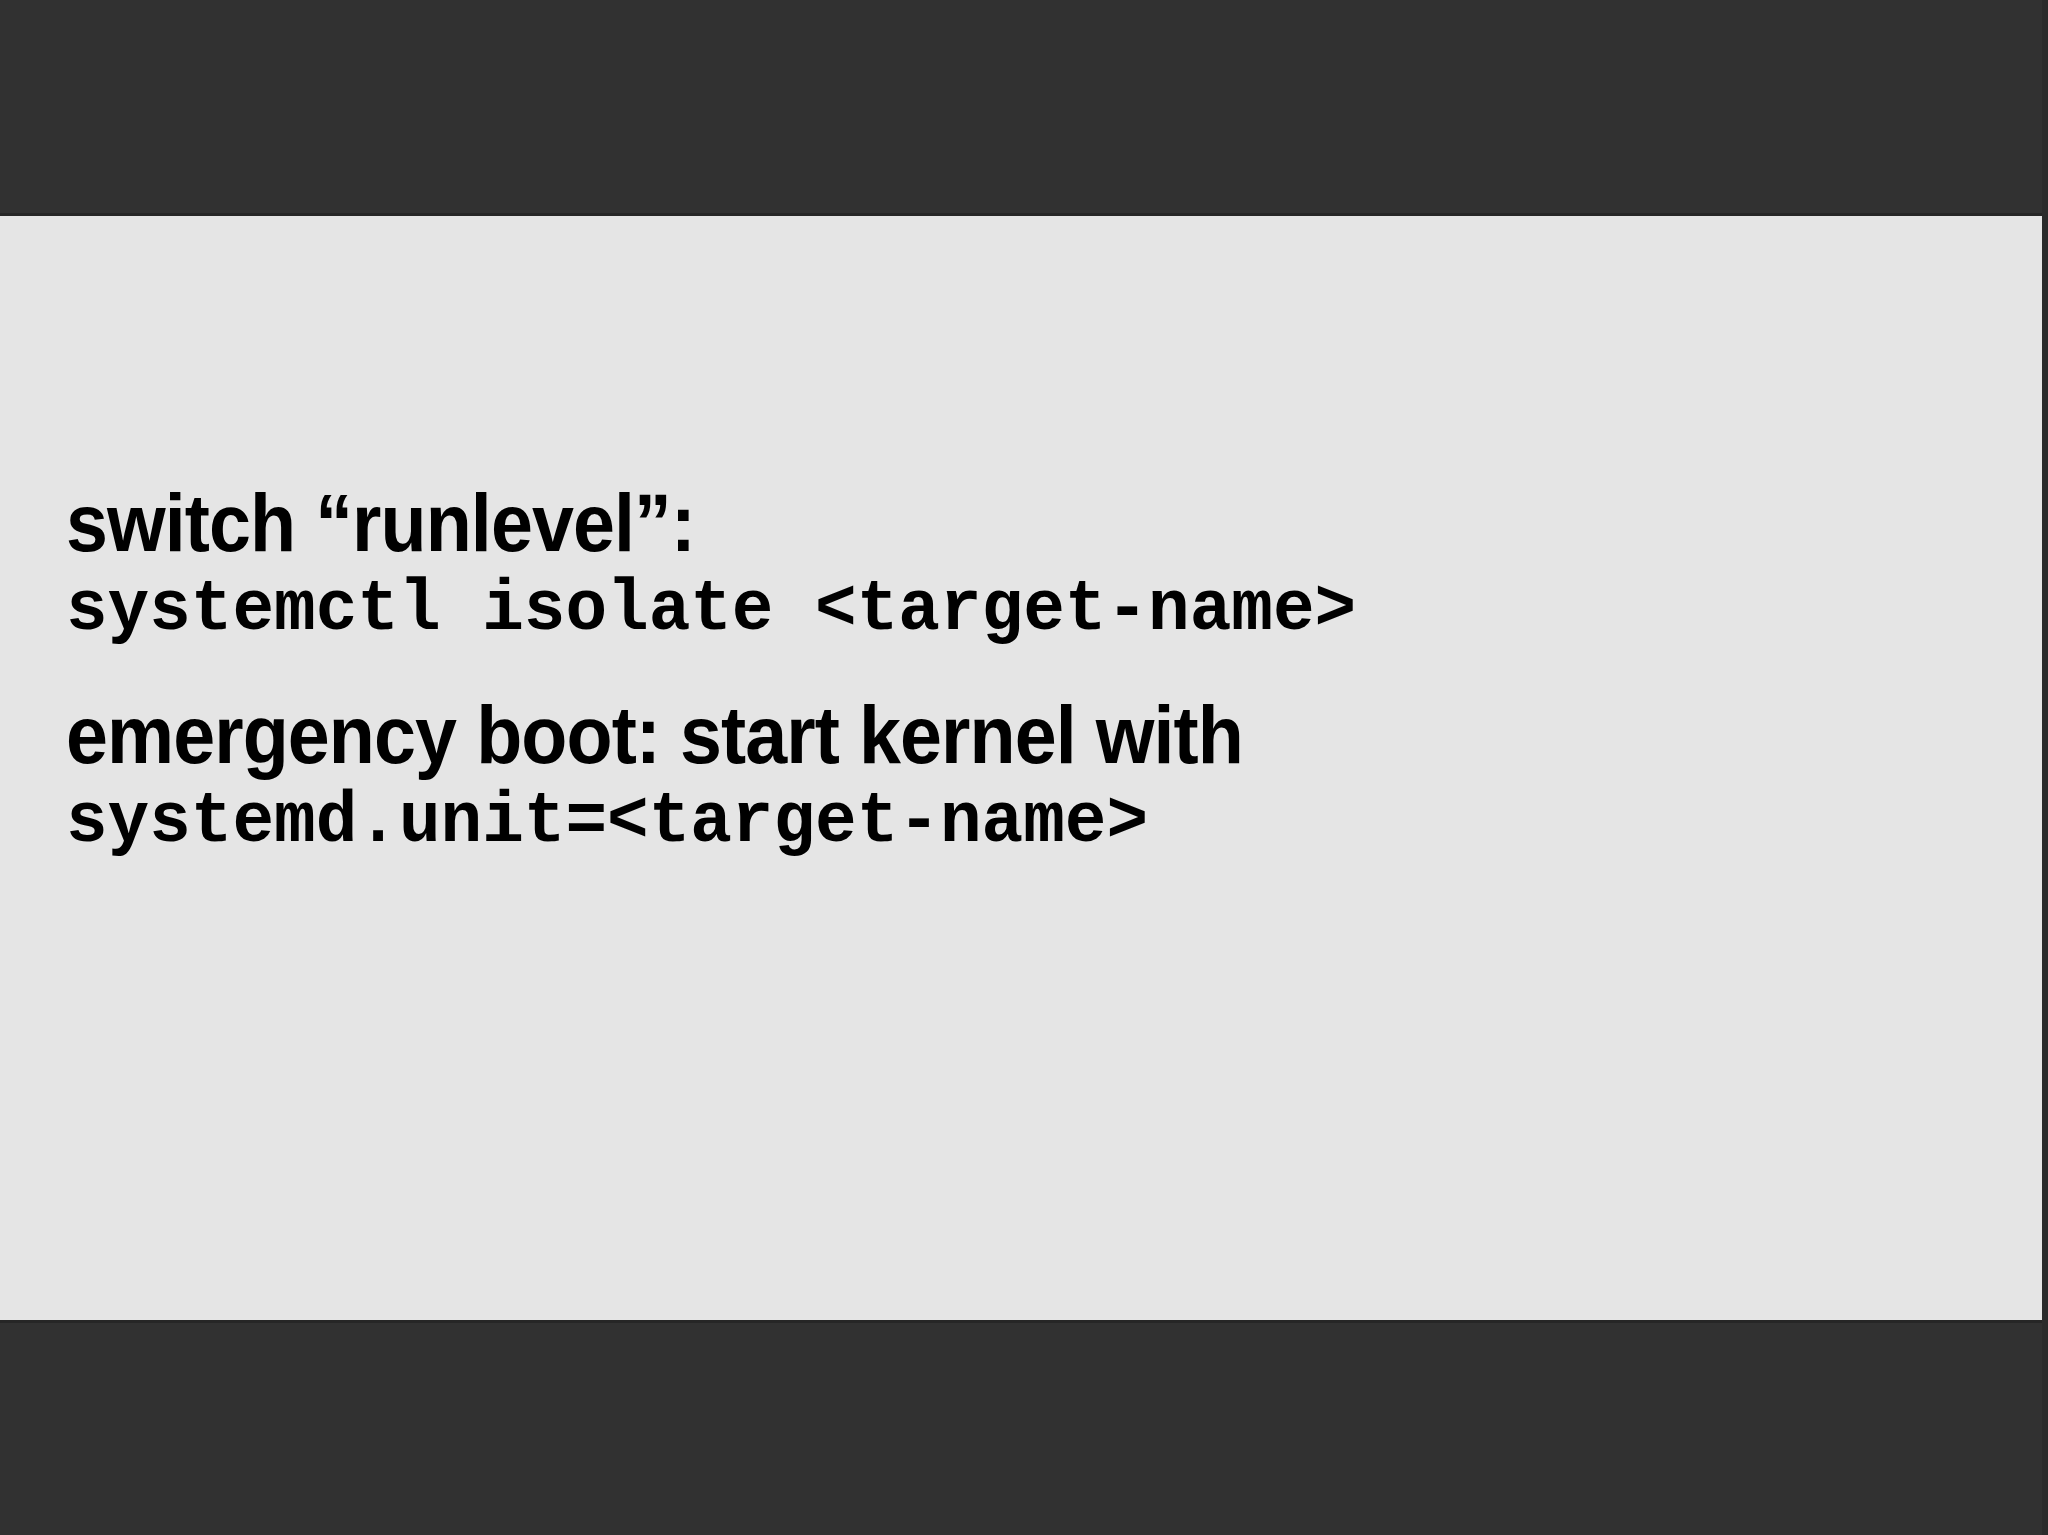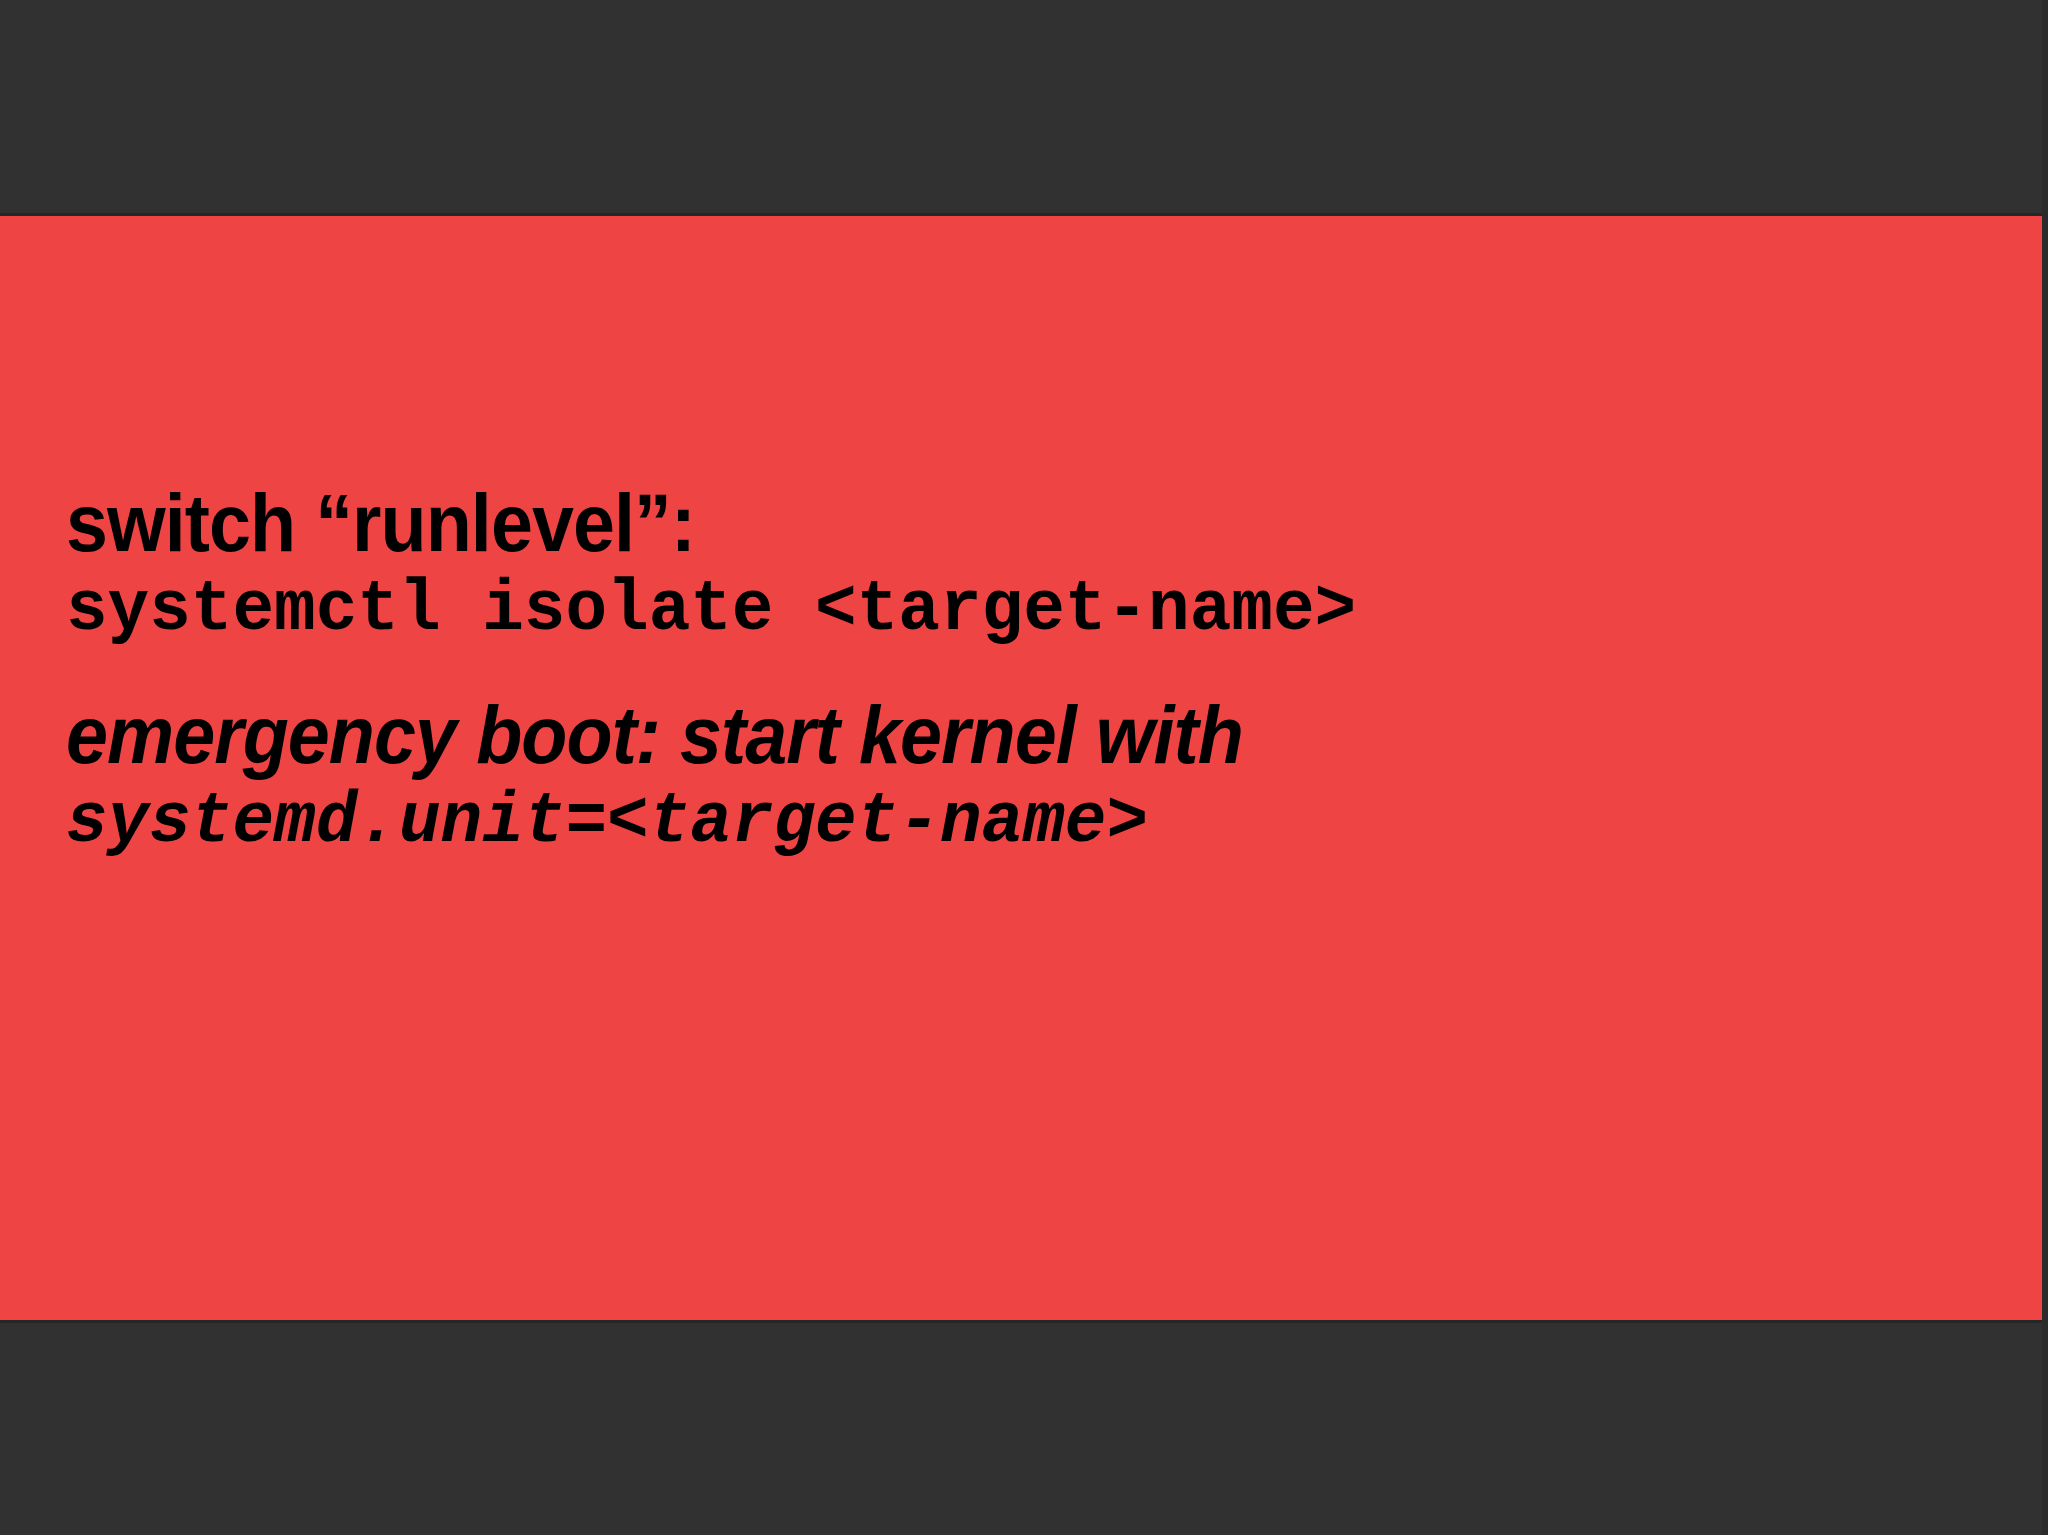--- a/index.html
+++ b/index.html
@@ -50,34 +50,34 @@
     background: #2b2b2b;
   }
 
   
   .stage {
     position: absolute;
     left: 0;
     top: 216px;
     width: 2048px;
     height: 1240px;
-    background: #ef4444;
+    background: #e5e5e5;
   }
 
   .content {
     position: absolute;
     left: 66px;
     top: 265px;
     width: 1900px;
   }
 
   .block {
     margin: 0 0 44px 0;
   }
-  .block:last-child { margin-bottom: 16px; font-style: italic; }
+  .block:last-child { margin-bottom: 16px; }
 
   .heading {
     font-family: "Liberation Sans", sans-serif;
     font-weight: bold;
     font-size: 82px;
     line-height: 1.02;
     letter-spacing: -1px;
     color: #000000;
     margin: 0 0 6px 0;
     white-space: pre;

